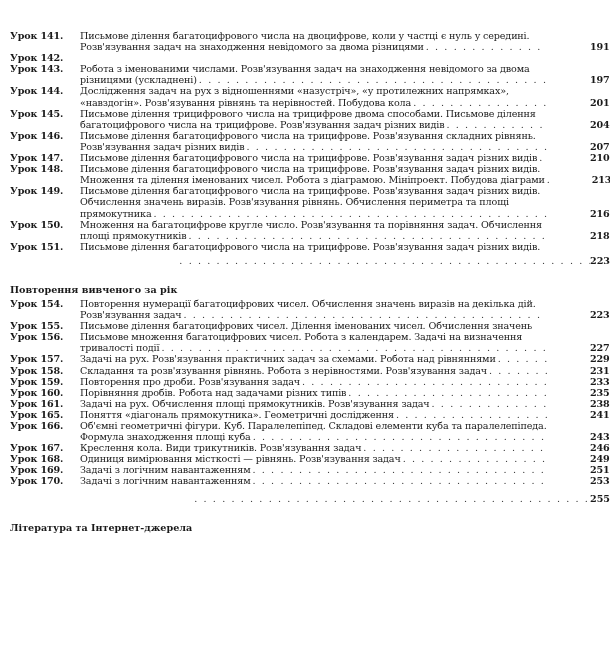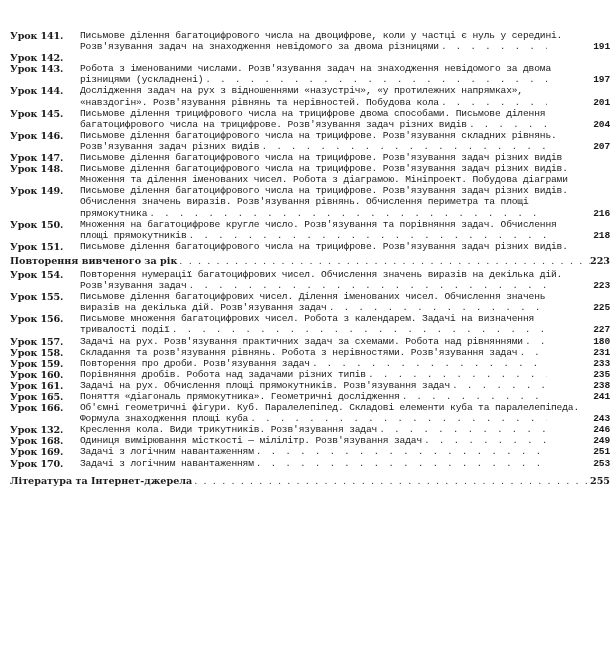--- a/index.html
+++ b/index.html
@@ -5,29 +5,29 @@
   html, body { margin: 0; padding: 0; background: #ffffff; }
   body {
     width: 615px; height: 650px; overflow: hidden;
     font-family: "DejaVu Serif", "Liberation Serif", serif;
     color: #1a1a1a;
   }
   .page { position: relative; width: 615px; height: 614px; }
   .toc { position: absolute; left: 10px; top: 30px; width: 600px; }
   .entry { display: flex; font-size: 9.6px; line-height: 11.1px; letter-spacing: -0.15px; }
   .lbl { width: 70px; flex: none; font-weight: bold; white-space: nowrap; }
-  .body { flex: 1; min-width: 0; font-family: Liberation Mono, monospace; }
+  .body { flex: 1; min-width: 0; }
   .ln { white-space: nowrap; overflow: hidden; }
   .ln.last { display: flex; }
   .ln.last .t { flex: none; white-space: nowrap; }
   .ln.last .dots { flex: 1; overflow: hidden; white-space: nowrap; letter-spacing: 1.6px; padding: 0 2px; color: #333; }
   .ln.last .dots::before { content: ". . . . . . . . . . . . . . . . . . . . . . . . . . . . . . . . . . . . . . . . . . . . . . . . . . . . . . . . . . . . . . . . . . . . . . . . . . . . . . . . . . . . . . . . . . ."; }
-  .ln.last .pg { flex: none; text-align: right; width: 20px; font-weight: bold; margin-left: 43px; }
+  .ln.last .pg { flex: none; text-align: left; width: 20px; font-weight: bold; margin-left: 43px; }
   .section { display: flex; font-size: 9.6px; line-height: 11.1px; font-weight: bold; margin: 3px 0 3px 0; }
-  .section .t { flex: none; white-space: nowrap; }
+  .section .t { flex: none; white-space: nowrap; margin-top: 29px; }
   .section .dots { flex: 1; overflow: hidden; white-space: nowrap; letter-spacing: 1.6px; padding: 0 2px; font-weight: normal; color: #333; }
   .section .dots::before { content: ". . . . . . . . . . . . . . . . . . . . . . . . . . . . . . . . . . . . . . . . . . . . . . . . . . . . . . . . . . . . . . . . . . . . . . . . . . . . . . . . . . . . . . . . . . ."; }
   .section .pg { flex: none; width: 20px; text-align: right; }
   .gap { height: 3px; }
 </style>
 </head>
 <body>
 
 <div class="page">
   <div class="toc" id="toc">
@@ -155,45 +155,40 @@
               <span class="t">Розв'язування задач</span>
               <span class="dots"></span>
               <span class="pg">223</span>
             </div>
           </div>
         </div>
         <div class="entry">
           <span class="lbl">Урок 155.</span>
           <div class="body">
             <div class="ln">Письмове ділення багатоцифрових чисел. Ділення іменованих чисел. Обчислення значень</div>
-            <div class="ln last">
-              <span class="t">виразів на декілька дій. Розв'язування задач</span>
-              <span class="dots"></span>
-              <span class="pg">225</span>
-            </div>
           </div>
         </div>
         <div class="entry">
           <span class="lbl">Урок 156.</span>
           <div class="body">
             <div class="ln">Письмове множення багатоцифрових чисел. Робота з календарем. Задачі на визначення</div>
             <div class="ln last">
               <span class="t">тривалості події</span>
               <span class="dots"></span>
               <span class="pg">227</span>
             </div>
           </div>
         </div>
         <div class="entry">
           <span class="lbl">Урок 157.</span>
           <div class="body">
             <div class="ln last">
               <span class="t">Задачі на рух. Розв'язування практичних задач за схемами. Робота над рівняннями</span>
               <span class="dots"></span>
-              <span class="pg">180</span>
+              <span class="pg">229</span>
             </div>
           </div>
         </div>
         <div class="entry">
           <span class="lbl">Урок 158.</span>
           <div class="body">
             <div class="ln last">
               <span class="t">Складання та розв'язування рівнянь. Робота з нерівностями. Розв'язування задач</span>
               <span class="dots"></span>
               <span class="pg">231</span>
@@ -245,34 +240,34 @@
           <div class="body">
             <div class="ln">Об'ємні геометричні фігури. Куб. Паралелепіпед. Складові елементи куба та паралелепіпеда.</div>
             <div class="ln last">
               <span class="t">Формула знаходження площі куба</span>
               <span class="dots"></span>
               <span class="pg">243</span>
             </div>
           </div>
         </div>
         <div class="entry">
-          <span class="lbl">Урок 132.</span>
+          <span class="lbl">Урок 167.</span>
           <div class="body">
             <div class="ln last">
               <span class="t">Креслення кола. Види трикутників. Розв'язування задач</span>
               <span class="dots"></span>
               <span class="pg">246</span>
             </div>
           </div>
         </div>
         <div class="entry">
           <span class="lbl">Урок 168.</span>
           <div class="body">
             <div class="ln last">
-              <span class="t">Одиниця вимірювання місткості — мілілітр. Розв'язування задач</span>
+              <span class="t">Одиниця вимірювання місткості — рівнянь. Розв'язування задач</span>
               <span class="dots"></span>
               <span class="pg">249</span>
             </div>
           </div>
         </div>
         <div class="entry">
           <span class="lbl">Урок 169.</span>
           <div class="body">
             <div class="ln last">
               <span class="t">Задачі з логічним навантаженням</span>

